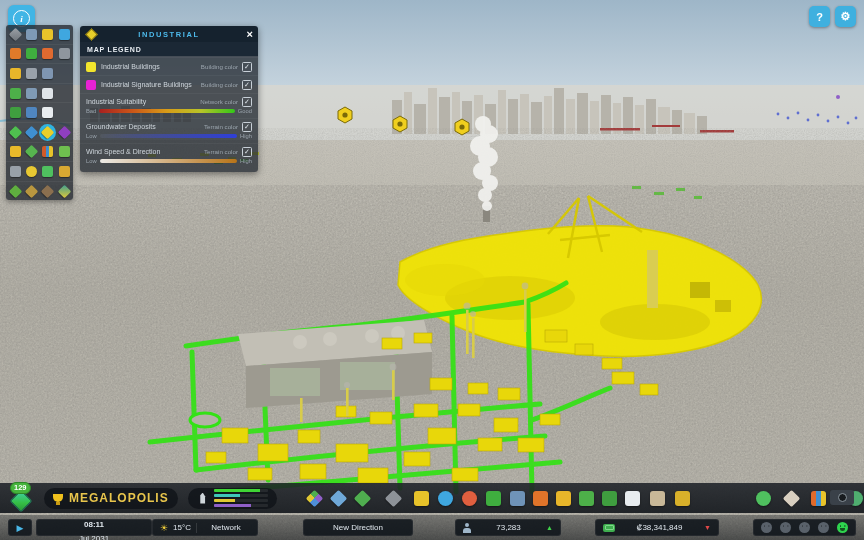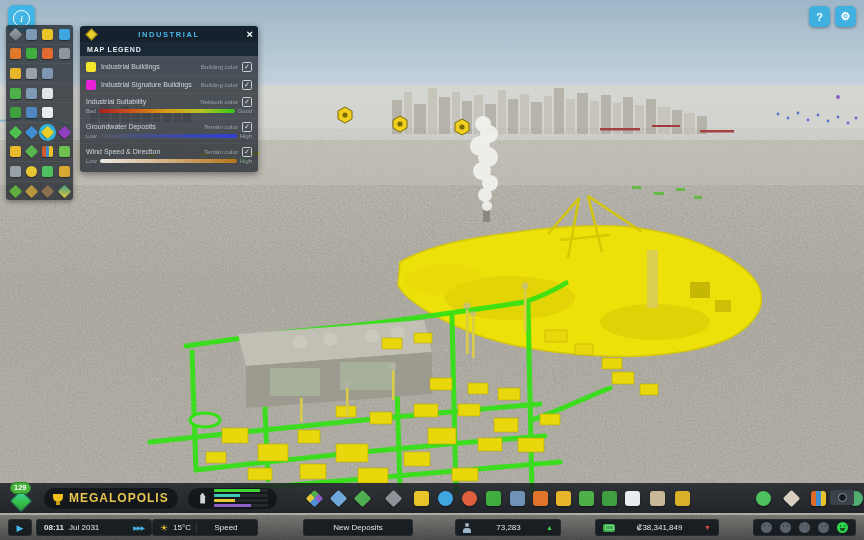--- a/index.html
+++ b/index.html
@@ -584,33 +584,33 @@
       </div>
     <div class="cam">
       <span class="cam-lens"></span>
     </div>
   </div>
 
   <div class="abs sb">
     <div class="spill" style="left:8px;width:24px;justify-content:center;">
       <span class="play">▶</span>
     </div>
-    <div class="spill" style="left:36px;width:116px;">
+    <div class="spill" style="left:36px;width:116px;flex-direction:column;">
       <span style="font-weight:bold;">08:11</span>
       <span>Jul 2031</span>
       <span class="speed">▶▶▶</span>
     </div>
     <div class="spill" style="left:152px;width:106px;">
       <span class="sun">☀</span>
       <span>15°C</span>
       <span class="sep"></span>
-      <span class="val">Speed</span>
+      <span class="val">Network</span>
     </div>
     <div class="spill" style="left:303px;width:110px;justify-content:center;">
-      <span>New Deposits</span>
+      <span>New Direction</span>
     </div>
     <div class="spill" style="left:455px;width:106px;">
       <span class="pers"></span>
       <span class="val">73,283</span>
       <span class="up">▲</span>
     </div>
     <div class="spill" style="left:595px;width:124px;">
       <span class="cash"></span>
       <span class="val">₡38,341,849</span>
       <span class="down">▼</span>

